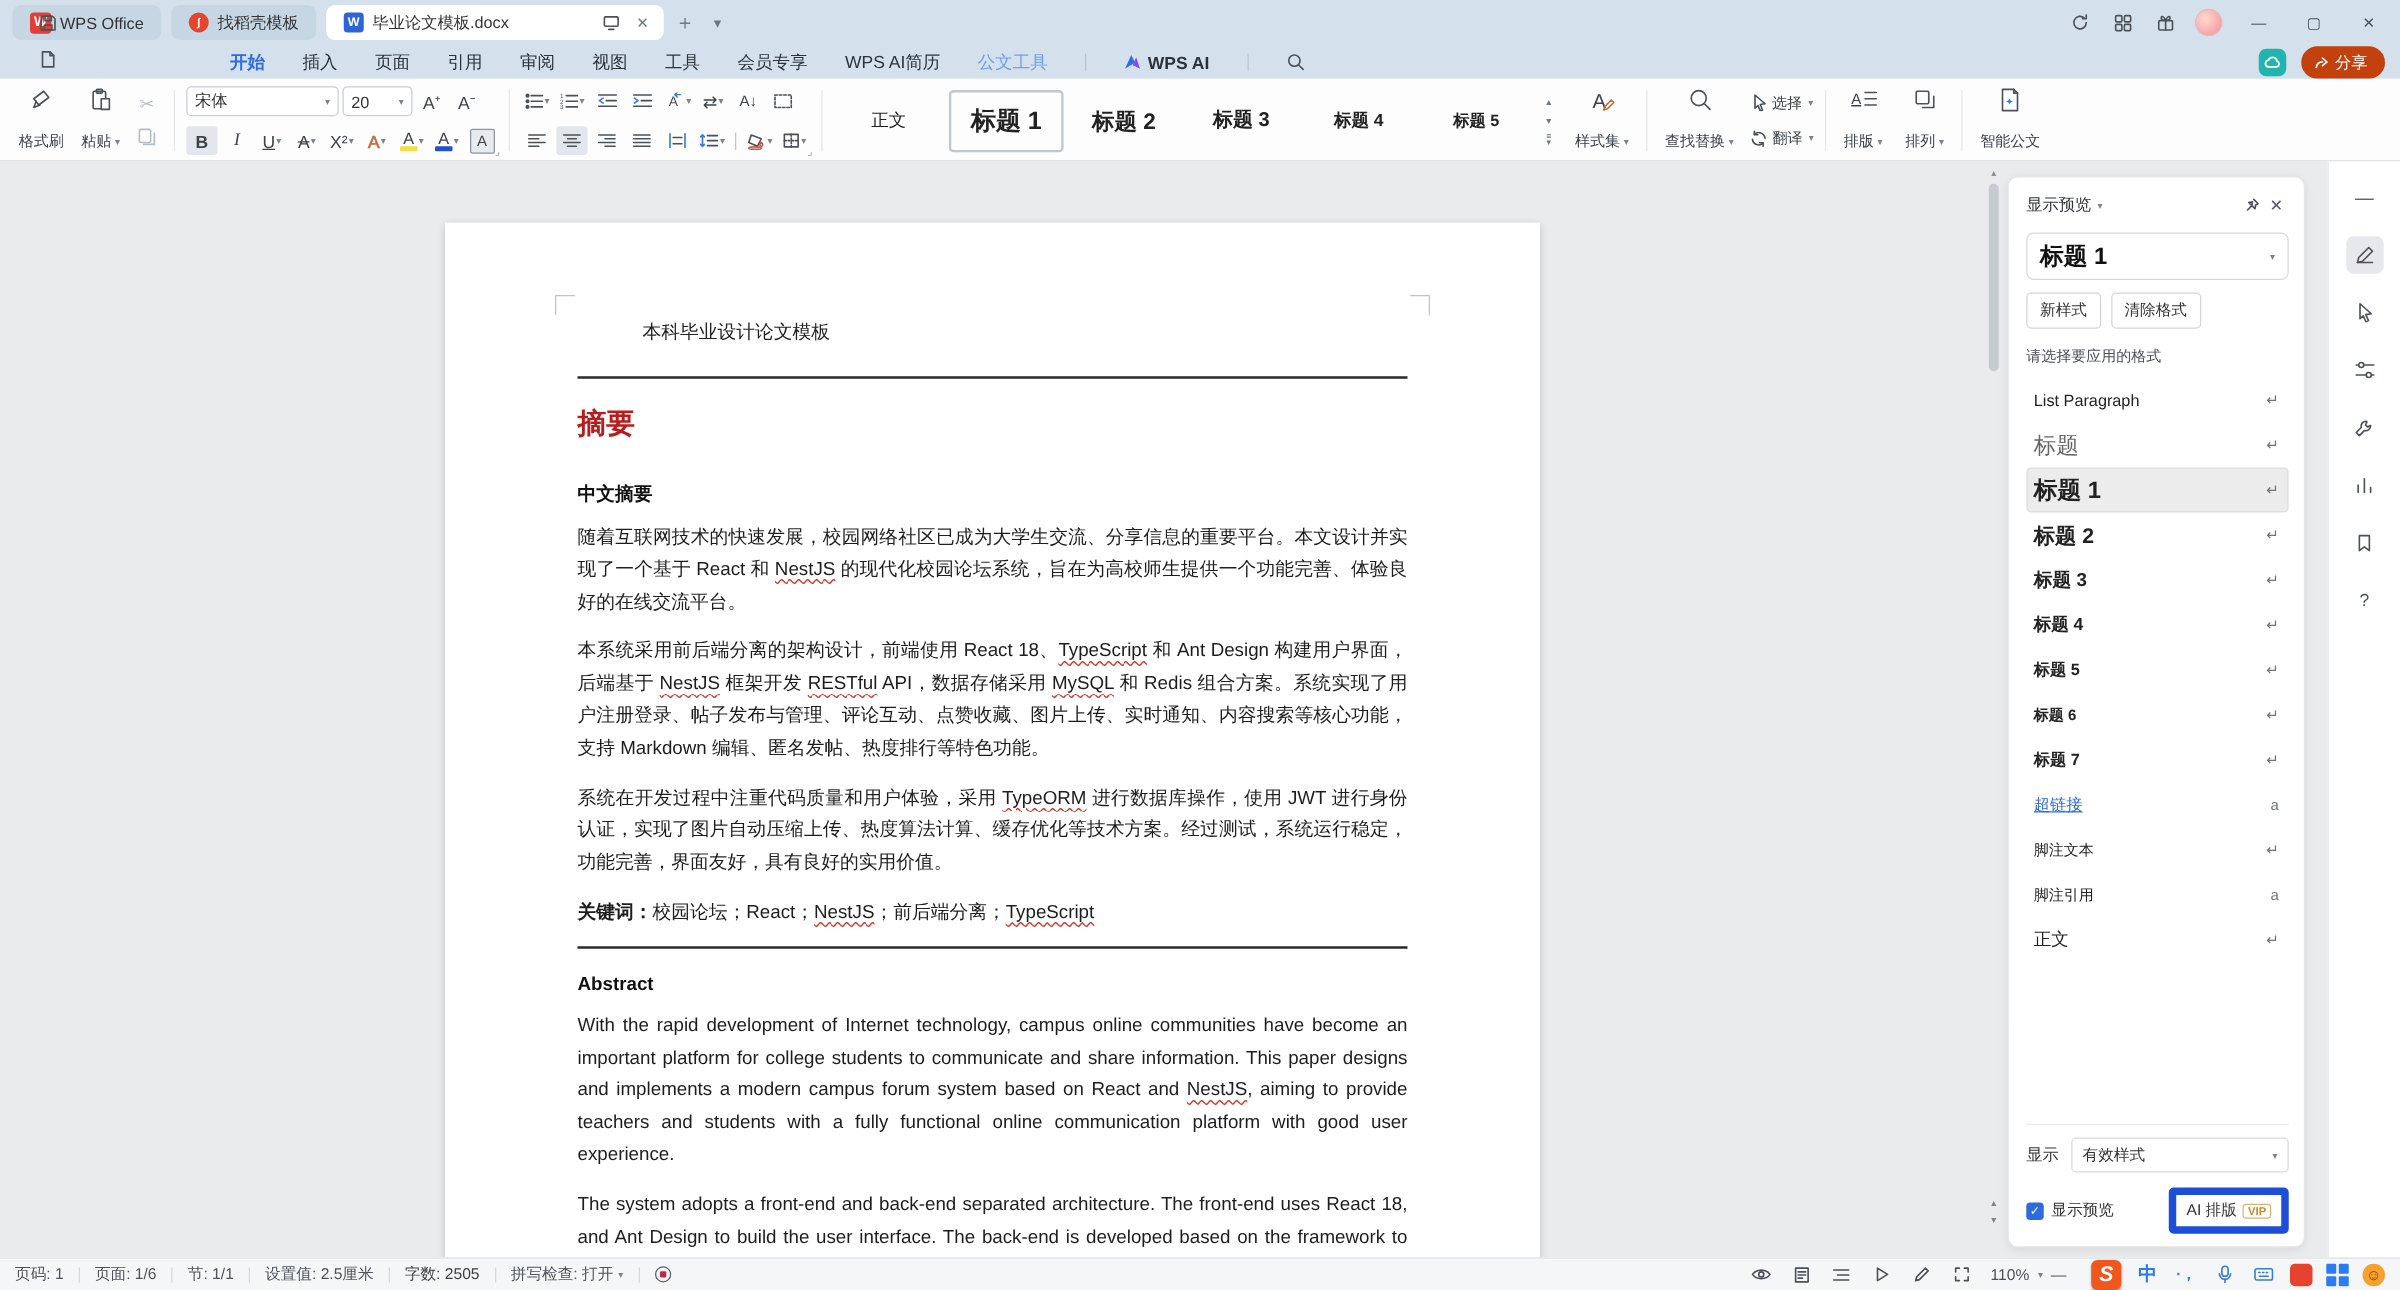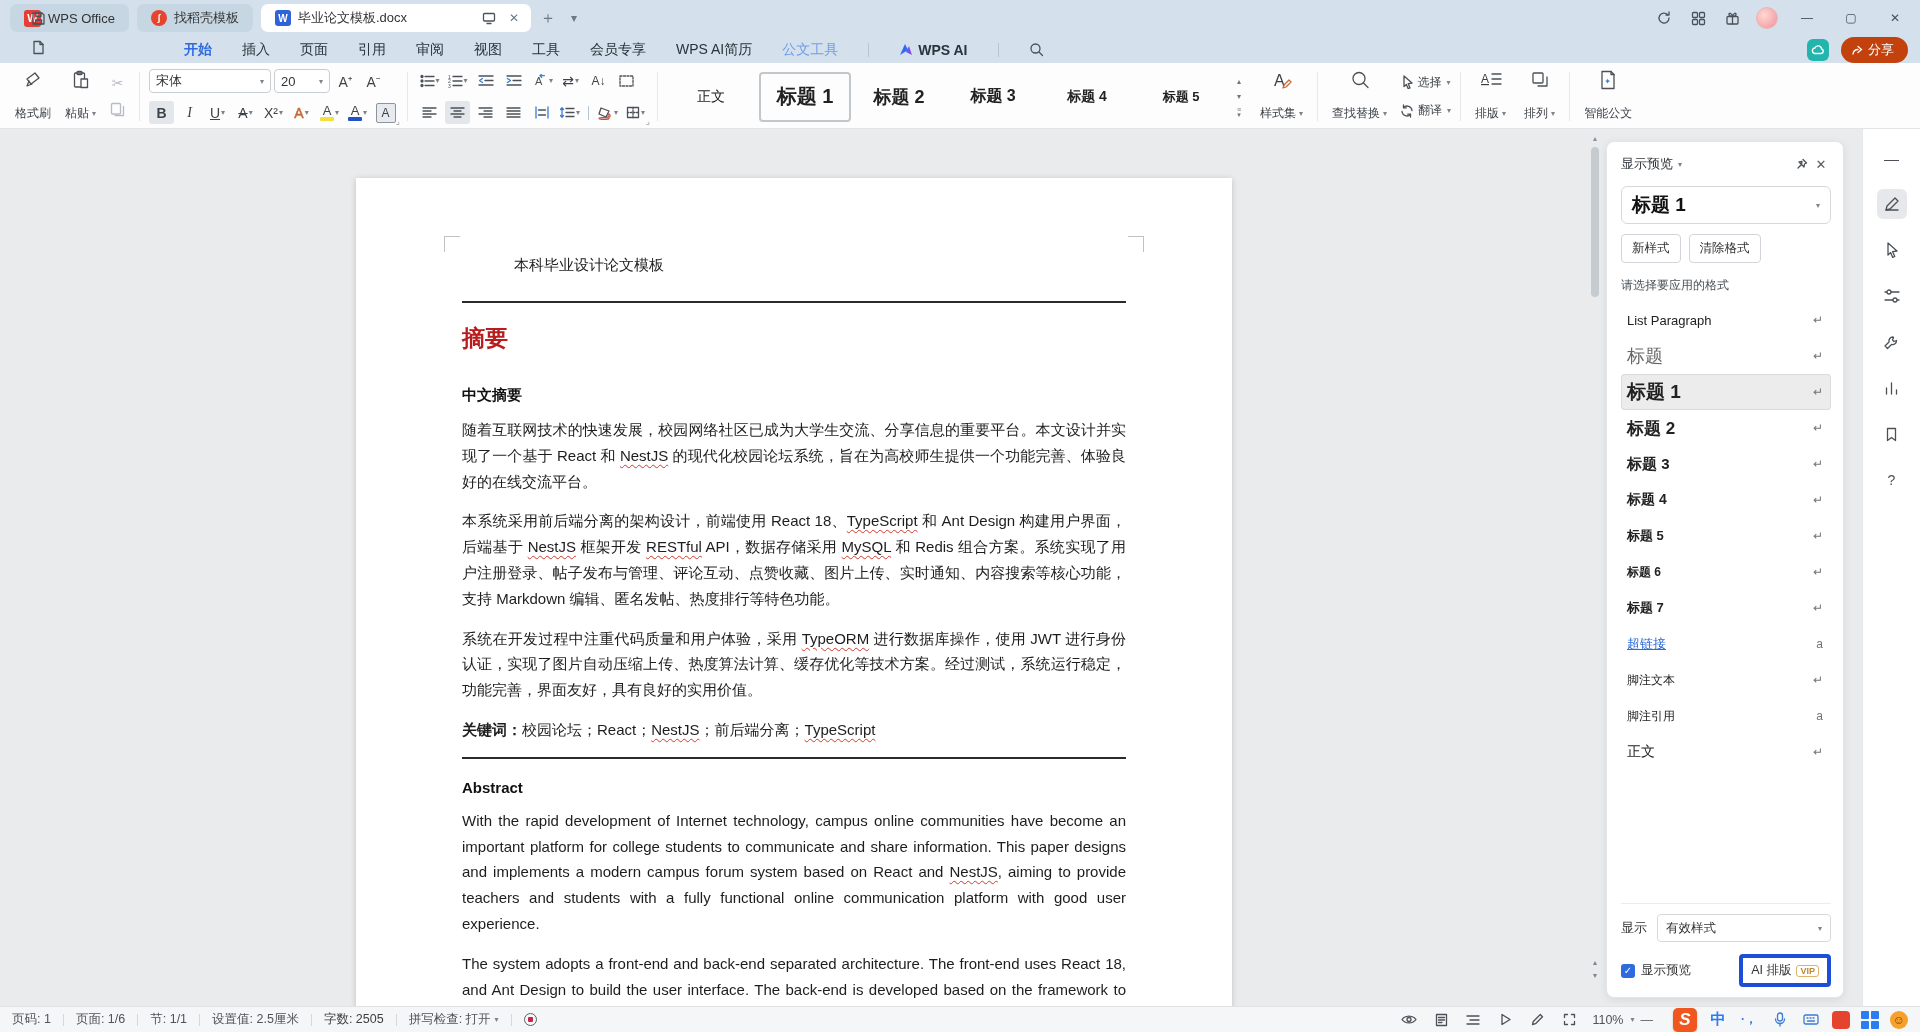--- a/index.html
+++ b/index.html
@@ -107,21 +107,21 @@
   .st-t2{font-size:17px;font-weight:bold;} .st-t3{font-size:15px;font-weight:bold;} .st-t4{font-size:14px;font-weight:bold;}
   .st-t5{font-size:13px;font-weight:bold;} .st-t6{font-size:12px;font-weight:bold;} .st-t7{font-size:13px;font-weight:bold;}
   .st-link{font-size:13px;color:#2e6bd6;text-decoration:underline;} .st-fn{font-size:12px;} .st-body{font-size:14px;}
   .pfoot { border-top:1px solid #ececee; padding-top:10px; }
   .pshow { display:flex; align-items:center; gap:10px; margin-bottom:12px; }
   .pshow .lab { font-size:13px; color:#333; }
   .pselect { flex:1; border:1px solid #d6d9dc; border-radius:4px; height:28px; display:flex; align-items:center; justify-content:space-between; padding:0 8px; font-size:12.5px; color:#333; }
   .pprev-row { display:flex; align-items:center; justify-content:space-between; }
   .chkrow { display:flex; align-items:center; gap:6px; font-size:12.5px; color:#333; }
   .chk { width:14px; height:14px; border-radius:3px; background:#2f6be0; color:#fff; font-size:10px; display:flex; align-items:center; justify-content:center; }
-  .aibtn { border:4px solid #1d4ed8; border-radius:4px; background:#fff; font-size:12.5px; color:#333; padding:4px 8px; display:flex; align-items:center; gap:5px; }
+  .aibtn { border:6px solid #1d4ed8; border-radius:4px; background:#fff; font-size:12.5px; color:#333; padding:4px 8px; display:flex; align-items:center; gap:5px; }
   .vip { border:1px solid #dcb36b; color:#c08a2e; font-size:9px; border-radius:3px; padding:0 3px; font-weight:bold; }
 
   
   .strip { position:absolute; right:0; top:0; bottom:0; width:58px; background:#fff; border-left:1px solid #e5e7e9; display:flex; flex-direction:column; align-items:center; padding-top:14px; gap:16px; }
   .sic { width:30px; height:30px; display:flex; align-items:center; justify-content:center; border-radius:6px; color:#4b5157; font-size:15px; }
   .sic.active { background:#e6e8eb; }
 
   
   .statusbar { height:26px; background:#f5f6f7; border-top:1px solid #e1e3e5; display:flex; align-items:center; padding:0 12px; font-size:12.5px; color:#4e545a; flex:none; position:relative; }
   .sseg { display:flex; align-items:center; gap:12px; }

